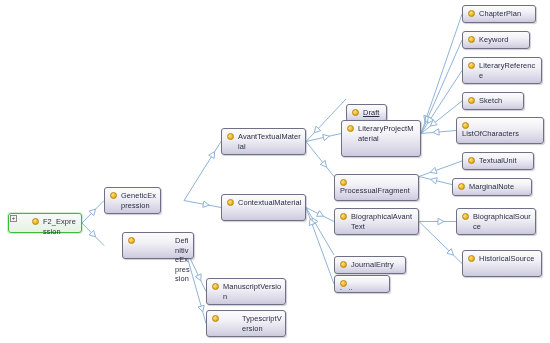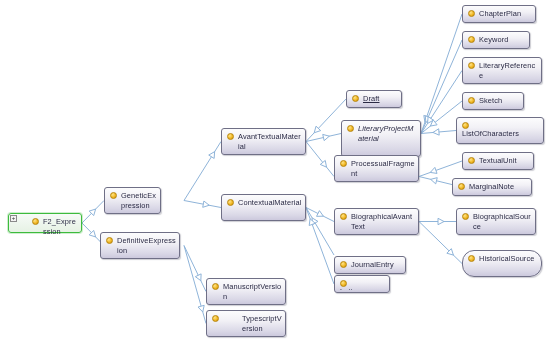--- a/index.html
+++ b/index.html
@@ -111,49 +111,49 @@
   <div id="nodes">
       <div class="node root" style="left: 8px; top: 213px; width: 74px; height: 20px; padding-left: 23px;">
         <div class="expander">+</div>
         <span class="dot"></span>
         <span class="lbl">F2_Expression</span>
       </div>
       <div class="node" style="left: 104px; top: 187px; width: 57px; height: 27px;">
         <span class="dot"></span>
         <span class="lbl">GeneticExpression</span>
       </div>
-      <div class="node" style="left: 100px; top: 232px; width: 80px; height: 27px;">
+      <div class="node" style="left: 122px; top: 232px; width: 72px; height: 27px; gap: 36px;">
         <span class="dot"></span>
         <span class="lbl">DefinitiveExpression</span>
       </div>
       <div class="node" style="left: 221px; top: 128px; width: 85px; height: 27px;">
         <span class="dot"></span>
         <span class="lbl">AvantTextualMaterial</span>
       </div>
       <div class="node" style="left: 221px; top: 194px; width: 85px; height: 27px;">
         <span class="dot"></span>
         <span class="lbl">ContextualMaterial</span>
       </div>
       <div class="node" style="left: 206px; top: 278px; width: 80px; height: 27px;">
         <span class="dot"></span>
         <span class="lbl">ManuscriptVersion</span>
       </div>
       <div class="node" style="left: 206px; top: 310px; width: 80px; height: 27px; gap: 19px;">
         <span class="dot"></span>
         <span class="lbl">TypescriptVersion</span>
       </div>
-      <div class="node" style="left: 346px; top: 90px; width: 56px; height: 18px; text-decoration: underline;">
+      <div class="node" style="left: 346px; top: 104px; width: 41px; height: 18px; text-decoration: underline;">
         <span class="dot"></span>
         <span class="lbl">Draft</span>
       </div>
-      <div class="node" style="left: 341px; top: 120px; width: 80px; height: 37px; font-style: italic;">
+      <div class="node" style="left: 341px; top: 120px; width: 80px; height: 37px;">
         <span class="dot"></span>
         <span class="lbl">LiteraryProjectMaterial</span>
       </div>
-      <div class="node" style="left: 334px; top: 155px; width: 85px; height: 27px;">
+      <div class="node" style="left: 334px; top: 174px; width: 85px; height: 27px; flex-direction: column;">
         <span class="dot"></span>
         <span class="lbl">ProcessualFragment</span>
       </div>
       <div class="node" style="left: 334px; top: 208px; width: 85px; height: 27px;">
         <span class="dot"></span>
         <span class="lbl">BiographicalAvantText</span>
       </div>
       <div class="node" style="left: 334px; top: 256px; width: 72px; height: 18px;">
         <span class="dot"></span>
         <span class="lbl">JournalEntry</span>
@@ -187,18 +187,18 @@
         <span class="lbl">TextualUnit</span>
       </div>
       <div class="node" style="left: 452px; top: 178px; width: 80px; height: 18px;">
         <span class="dot"></span>
         <span class="lbl">MarginalNote</span>
       </div>
       <div class="node" style="left: 456px; top: 208px; width: 80px; height: 27px;">
         <span class="dot"></span>
         <span class="lbl">BiographicalSource</span>
       </div>
-      <div class="node" style="left: 462px; top: 250px; width: 80px; height: 27px; border-radius: 12px;">
+      <div class="node" style="left: 462px; top: 250px; width: 80px; height: 27px;">
         <span class="dot"></span>
         <span class="lbl">HistoricalSource</span>
       </div>
     </div>
 </div>
 
 </body></html>

